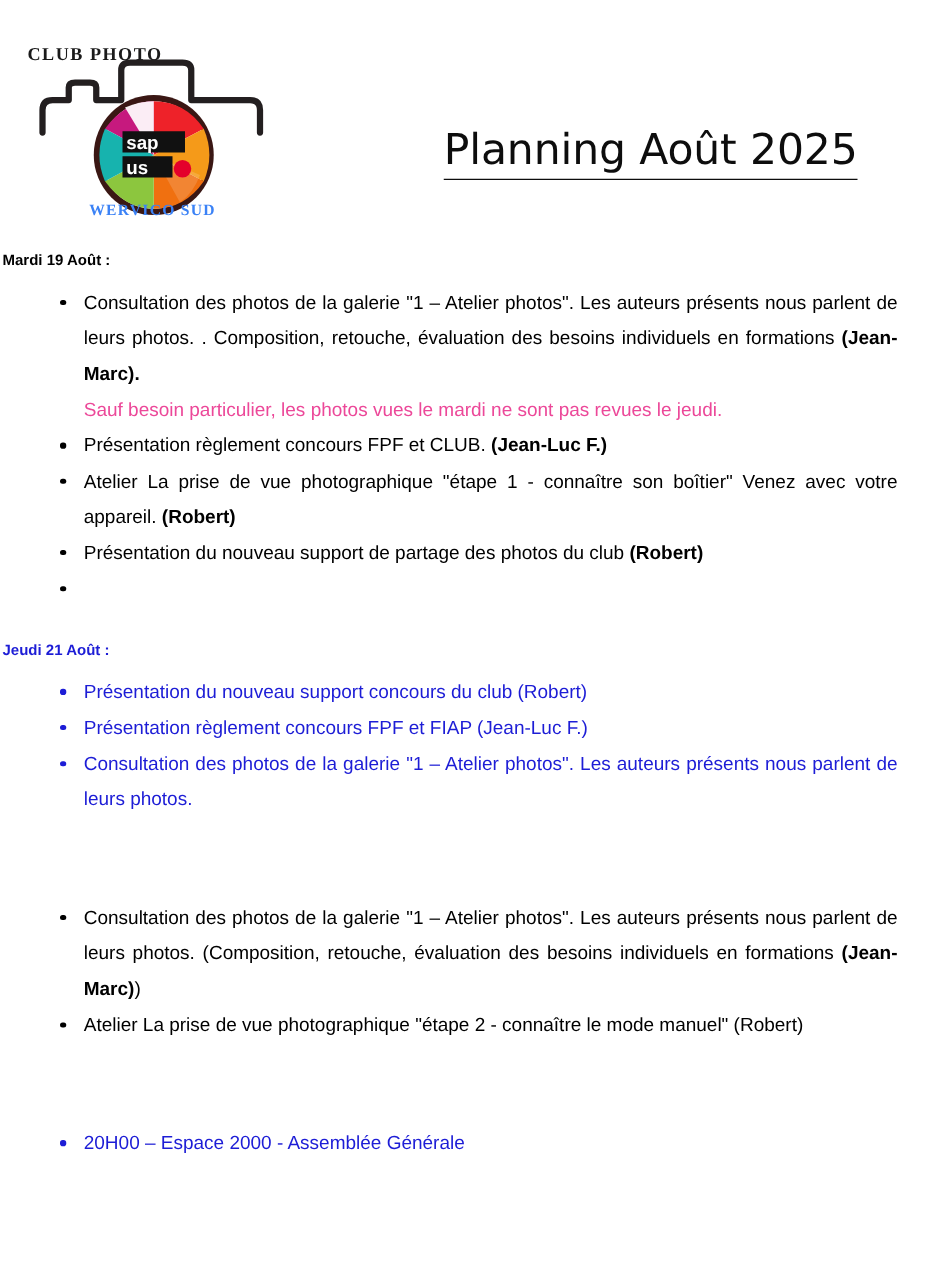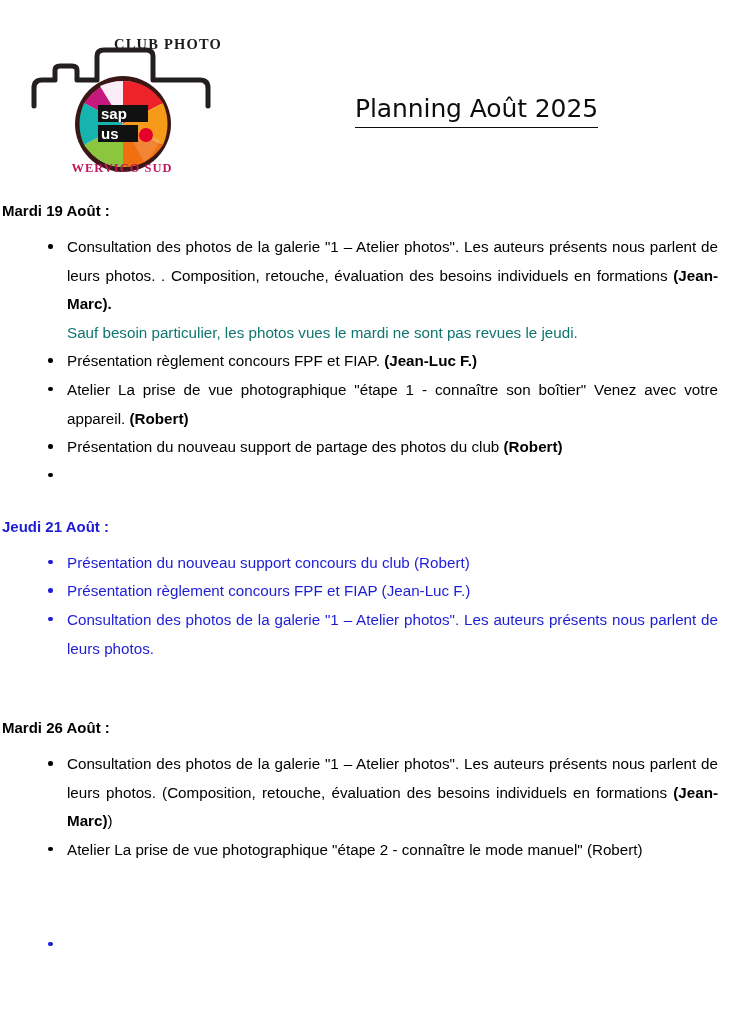--- a/index.html
+++ b/index.html
@@ -37,77 +37,77 @@
     left: 22px;
     top: 28px;
     width: 200px;
     height: 160px;
   }
   .logo-club-text {
     position: absolute;
     left: 0;
     top: 8px;
     width: 200px;
-    text-align: right;
+    text-align: left;
     font-family: "Liberation Serif", serif;
     font-weight: bold;
     font-size: 14.5px;
     letter-spacing: 1.2px;
     color: #1a1a1a;
     white-space: nowrap;
   }
   .logo-sud-text {
     position: absolute;
     left: 0;
     top: 133px;
     width: 200px;
     text-align: center;
     font-family: "Liberation Serif", serif;
     font-weight: bold;
     font-size: 12.5px;
     letter-spacing: 1.0px;
-    color: #be185d;
+    color: #3b82f6;
     white-space: nowrap;
   }
   .logo-svg {
     position: absolute;
     left: 0;
     top: 0;
     width: 200px;
     height: 160px;
   }
 
   
   .doc-title {
     position: absolute;
     left: 355px;
     top: 78px;
     font-family: "DejaVu Sans", sans-serif;
-    font-size: 25px;
+    font-size: 34px;
     font-weight: 400;
     color: #0d0d0d;
     letter-spacing: -0.1px;
     white-space: nowrap;
     padding-bottom: 3px;
     border-bottom: 1.6px solid #0d0d0d;
     line-height: 1.15;
   }
 
   
   .content {
     position: absolute;
     left: 0;
     top: 200px;
     width: 748px;
   }
 
   .section { margin: 0; }
 
   .section-heading {
-    font-size: 15px;
+    font-size: 12px;
     font-weight: bold;
     line-height: 1.4;
     margin: 0 0 4px 0;
     padding-left: 2px;
     white-space: nowrap;
   }
 
   ul.bullets {
     list-style: none;
     margin: 12px;
@@ -129,21 +129,21 @@
     width: 4.5px;
     height: 4.5px;
     border-radius: 50%;
     background: currentColor;
   }
 
   .li-text { display: inline; }
   .b { font-weight: bold; }
 
   .note-red {
-    color: #0f766e;
+    color: #ec4899;
     font-size: 15.2px;
     line-height: 28.6px;
     padding-left: 55px;
     padding-right: 18px;
   }
 
   
   .clr-black { color: #000000; }
   .clr-blue  { color: #1d1dd6; }
   .clr-blue .bullet-dot { background: #1d1dd6; }
@@ -205,45 +205,44 @@
     <h1 class="doc-title">Planning Août 2025</h1>
   </div>
 
   <div class="content">
     <div id="sections-root">
         <div class="section">
           <div class="section-heading clr-black">Mardi 19 Août :</div>
           <ul class="bullets clr-black">
             <li><span class="bullet-dot"></span><span class="li-text"><span>Consultation des photos de la galerie "1 – Atelier photos". Les auteurs présents nous parlent de leurs photos. . Composition, retouche, évaluation des besoins individuels en formations </span><span class="b">(Jean-Marc).</span></span></li>
             <div class="note-red">Sauf besoin particulier, les photos vues le mardi ne sont pas revues le jeudi.</div>
-            <li><span class="bullet-dot"></span><span class="li-text"><span>Présentation règlement concours FPF et FIAP. </span><span class="b">(Jean-Luc F.)</span></span></li>
+            <li><span class="bullet-dot"></span><span class="li-text"><span>Présentation règlement concours FPF et CLUB. </span><span class="b">(Jean-Luc F.)</span></span></li>
             <li><span class="bullet-dot"></span><span class="li-text"><span>Atelier La prise de vue photographique "étape 1 - connaître son boîtier" Venez avec votre appareil. </span><span class="b">(Robert)</span></span></li>
             <li><span class="bullet-dot"></span><span class="li-text"><span>Présentation du nouveau support de partage des photos du club </span><span class="b">(Robert)</span></span></li>
             <li><span class="bullet-dot"></span></li>
           </ul>
         </div>
         <div class="gap-md"></div>
         <div class="section">
           <div class="section-heading clr-blue">Jeudi 21 Août :</div>
           <ul class="bullets clr-blue">
             <li><span class="bullet-dot"></span><span class="li-text"><span>Présentation du nouveau support concours du club (Robert)</span></span></li>
             <li><span class="bullet-dot"></span><span class="li-text"><span>Présentation règlement concours FPF et FIAP (Jean-Luc F.)</span></span></li>
             <li><span class="bullet-dot"></span><span class="li-text"><span>Consultation des photos de la galerie "1 – Atelier photos". Les auteurs présents nous parlent de leurs photos.</span></span></li>
           </ul>
         </div>
         <div class="gap-md"></div>
         <div class="section">
-          <div class="section-heading clr-black">Mardi 26 Août :</div>
           <ul class="bullets clr-black">
             <li><span class="bullet-dot"></span><span class="li-text"><span>Consultation des photos de la galerie "1 – Atelier photos". Les auteurs présents nous parlent de leurs photos. (Composition, retouche, évaluation des besoins individuels en formations </span><span class="b">(Jean-Marc)</span><span>)</span></span></li>
             <li><span class="bullet-dot"></span><span class="li-text"><span>Atelier La prise de vue photographique "étape 2 - connaître le mode manuel" (Robert)</span></span></li>
           </ul>
         </div>
         <div class="gap-md"></div>
         <div class="section">
           <ul class="bullets clr-blue">
-            <li class="indent-extra"><span class="bullet-dot"></span></li>
+            <li class="indent-extra"><span class="bullet-dot"></span><span class="li-text"><span>20H00 – Espace 2000 - Assemblée Générale</span></span></li>
           </ul>
         </div>
       </div>
   </div>
 
 </div>
 
 </body></html>

